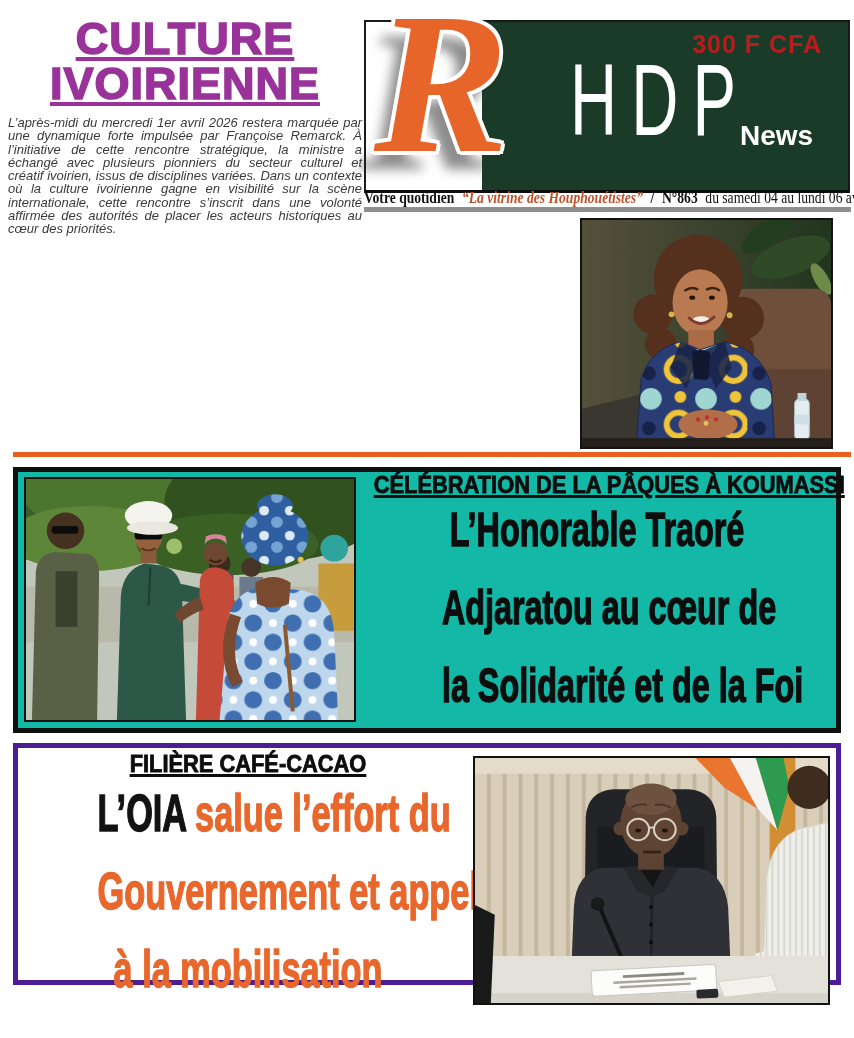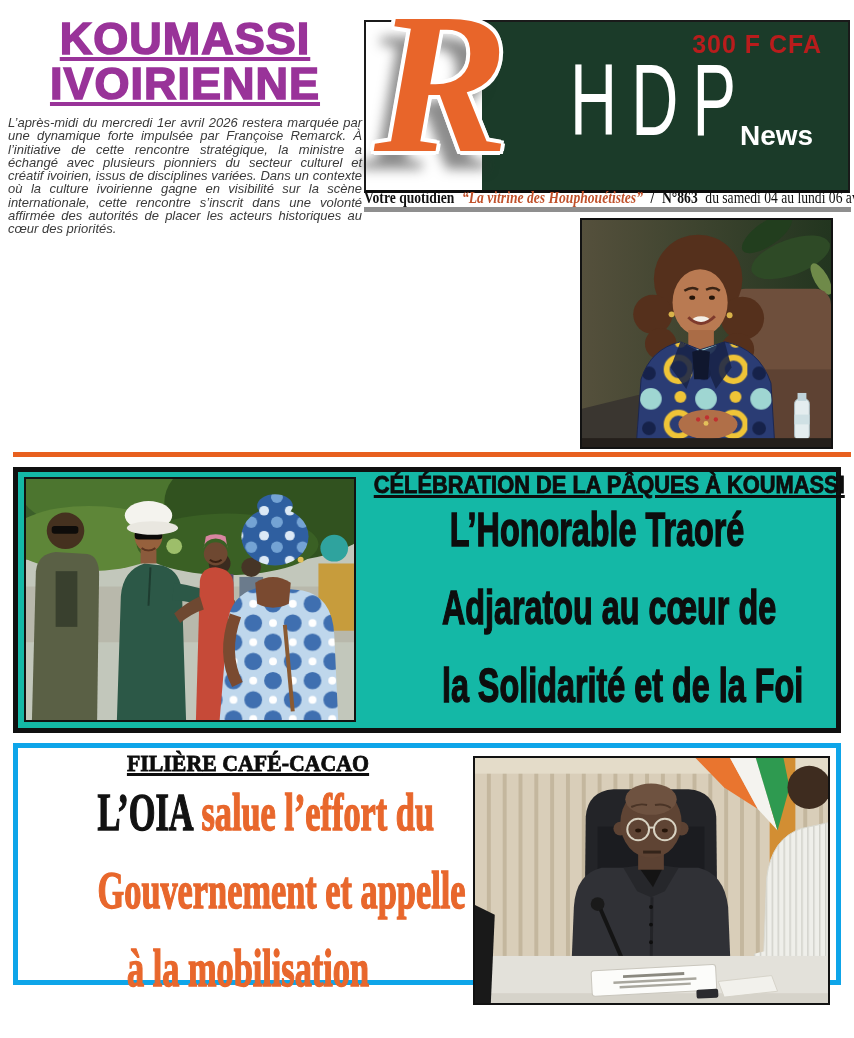--- a/index.html
+++ b/index.html
@@ -58,38 +58,38 @@
   .kicker{font-weight:bold;font-size:23px;line-height:26px;text-align:center;white-space:nowrap;
         -webkit-text-stroke:.8px currentColor;color:#0d0d0d;
         text-decoration:underline;text-decoration-thickness:2.5px;text-underline-offset:2px;
         transform:scaleX(.95);transform-origin:50% 50%;}
   .s2line{position:absolute;width:100%;font-size:49px;line-height:70px;color:#0d0d0d;
         transform:scaleX(.66);}
   .s2l1{top:22px;} .s2l2{top:100px;} .s2l3{top:178px;}
 
   
   .story3{position:absolute;left:13px;top:743px;width:828px;height:242px;background:#fff;
-        border:5px solid #0ea5e9;box-sizing:border-box;font-family:Liberation Serif, serif;}
+        border:5px solid #4c1d95;box-sizing:border-box;}
   .story3-left{position:absolute;left:2px;top:3px;width:456px;}
   .s3line{position:absolute;width:456px;font-size:52px;line-height:70px;color:#e8672c;
         transform:scaleX(.66);}
   .s3l1{top:27px;} .s3l2{top:105px;} .s3l3{top:183px;}
   .s3-black{color:#121212;margin-right:12px;}
   .story3-photo{position:absolute;right:6px;top:8px;width:357px;height:249px;
         border:2px solid #121212;box-sizing:border-box;background:#d9ceb9;}
 
   svg{display:block;width:100%;height:100%;}
 </style>
 </head>
 <body>
 
 <div class="page">
 
   <div class="culture">
-    <div class="culture-title">KOUMASSI</div>
+    <div class="culture-title">CULTURE</div>
     <div class="culture-title">IVOIRIENNE</div>
     <div class="culture-body">L’après-midi du mercredi 1er avril 2026 restera marquée par une dynamique forte impulsée par Françoise Remarck. À l’initiative de cette rencontre stratégique, la ministre a échangé avec plusieurs pionniers du secteur culturel et créatif ivoirien, issus de disciplines variées. Dans un contexte où la culture ivoirienne gagne en visibilité sur la scène internationale, cette rencontre s’inscrit dans une volonté affirmée des autorités de placer les acteurs historiques au cœur des priorités.</div>
   </div>
 
   <div class="logo-box">
     <div class="logo-green"></div>
     <div class="logo-r">R</div>
     <div class="logo-hdp">HDP</div>
     <div class="logo-news">News</div>
     <div class="logo-price">300 F CFA</div>

